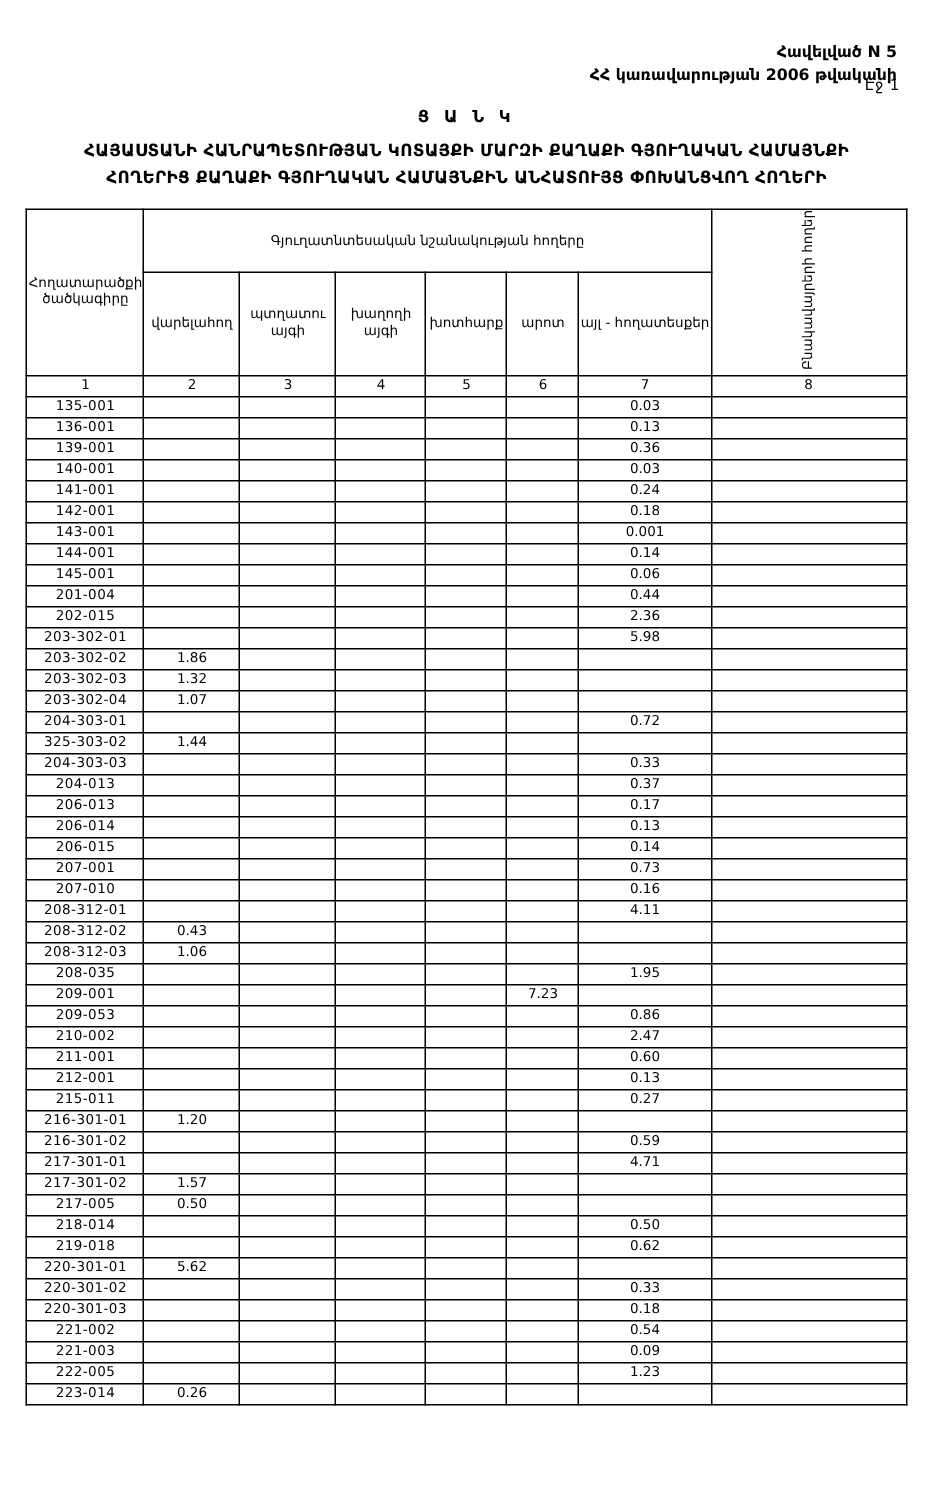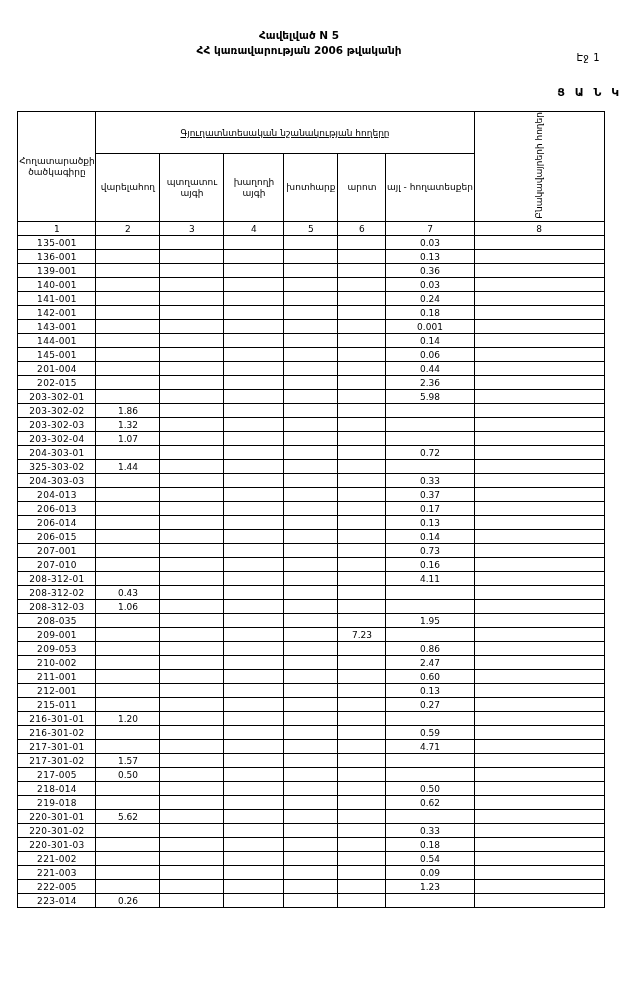--- a/index.html
+++ b/index.html
@@ -30,27 +30,27 @@
     letter-spacing: 0.5px;
   }
   .doc-ref {
     margin-top: 28px;
     padding-right: 24px;
     text-align: right;
     font-size: 10.5px;
     line-height: 1.45;
     font-weight: bold;
   }
-  .doc-ref div { white-space: nowrap; text-align: center; }
+  .doc-ref div { white-space: nowrap; }
   .table-caption {
-    text-align: right;
+    text-align: center;
     font-size: 11px;
     font-weight: bold;
     letter-spacing: 3px;
-    margin-top: 28px;
+    margin-top: 13px;
   }
   .title-block {
     margin: 8px 26px 0 26px;
     text-align: center;
     font-size: 11.2px;
     font-weight: bold;
     line-height: 1.55;
     letter-spacing: 0.2px;
   }
   table.main {
@@ -65,21 +65,20 @@
     padding: 0;
     text-align: center;
     vertical-align: middle;
     height: 13px;
     font-weight: normal;
   }
   .hdr-group {
     font-size: 9.5px;
     font-weight: normal;
     height: 16px;
-    text-decoration: underline;
   }
   .hdr-cell {
     font-size: 9px;
     line-height: 1.2;
     padding: 2px 1px;
     margin-left: 13px;
   }
   .hdr-tall {
     height: 108px;
   }
@@ -123,20 +122,22 @@
   <div class="page-number">Էջ 1</div>
 
   <div class="doc-ref">
     <div>Հավելված N 5</div>
     <div>ՀՀ կառավարության 2006 թվականի</div>
   </div>
 
   <div class="table-caption">Ց Ա Ն Կ</div>
 
   <div class="title-block">
+    <div>ՀԱՅԱՍՏԱՆԻ ՀԱՆՐԱՊԵՏՈՒԹՅԱՆ ԿՈՏԱՅՔԻ ՄԱՐԶԻ ՔԱՂԱՔԻ ԳՅՈՒՂԱԿԱՆ ՀԱՄԱՅՆՔԻ</div>
+    <div>ՀՈՂԵՐԻՑ  ՔԱՂԱՔԻ ԳՅՈՒՂԱԿԱՆ ՀԱՄԱՅՆՔԻՆ ԱՆՀԱՏՈՒՅՑ ՓՈԽԱՆՑՎՈՂ ՀՈՂԵՐԻ</div>
   </div>
 
   <table class="main">
     <colgroup>
       <col style="width:78px">
       <col style="width:64px">
       <col style="width:64px">
       <col style="width:60px">
       <col style="width:54px">
       <col style="width:48px">

